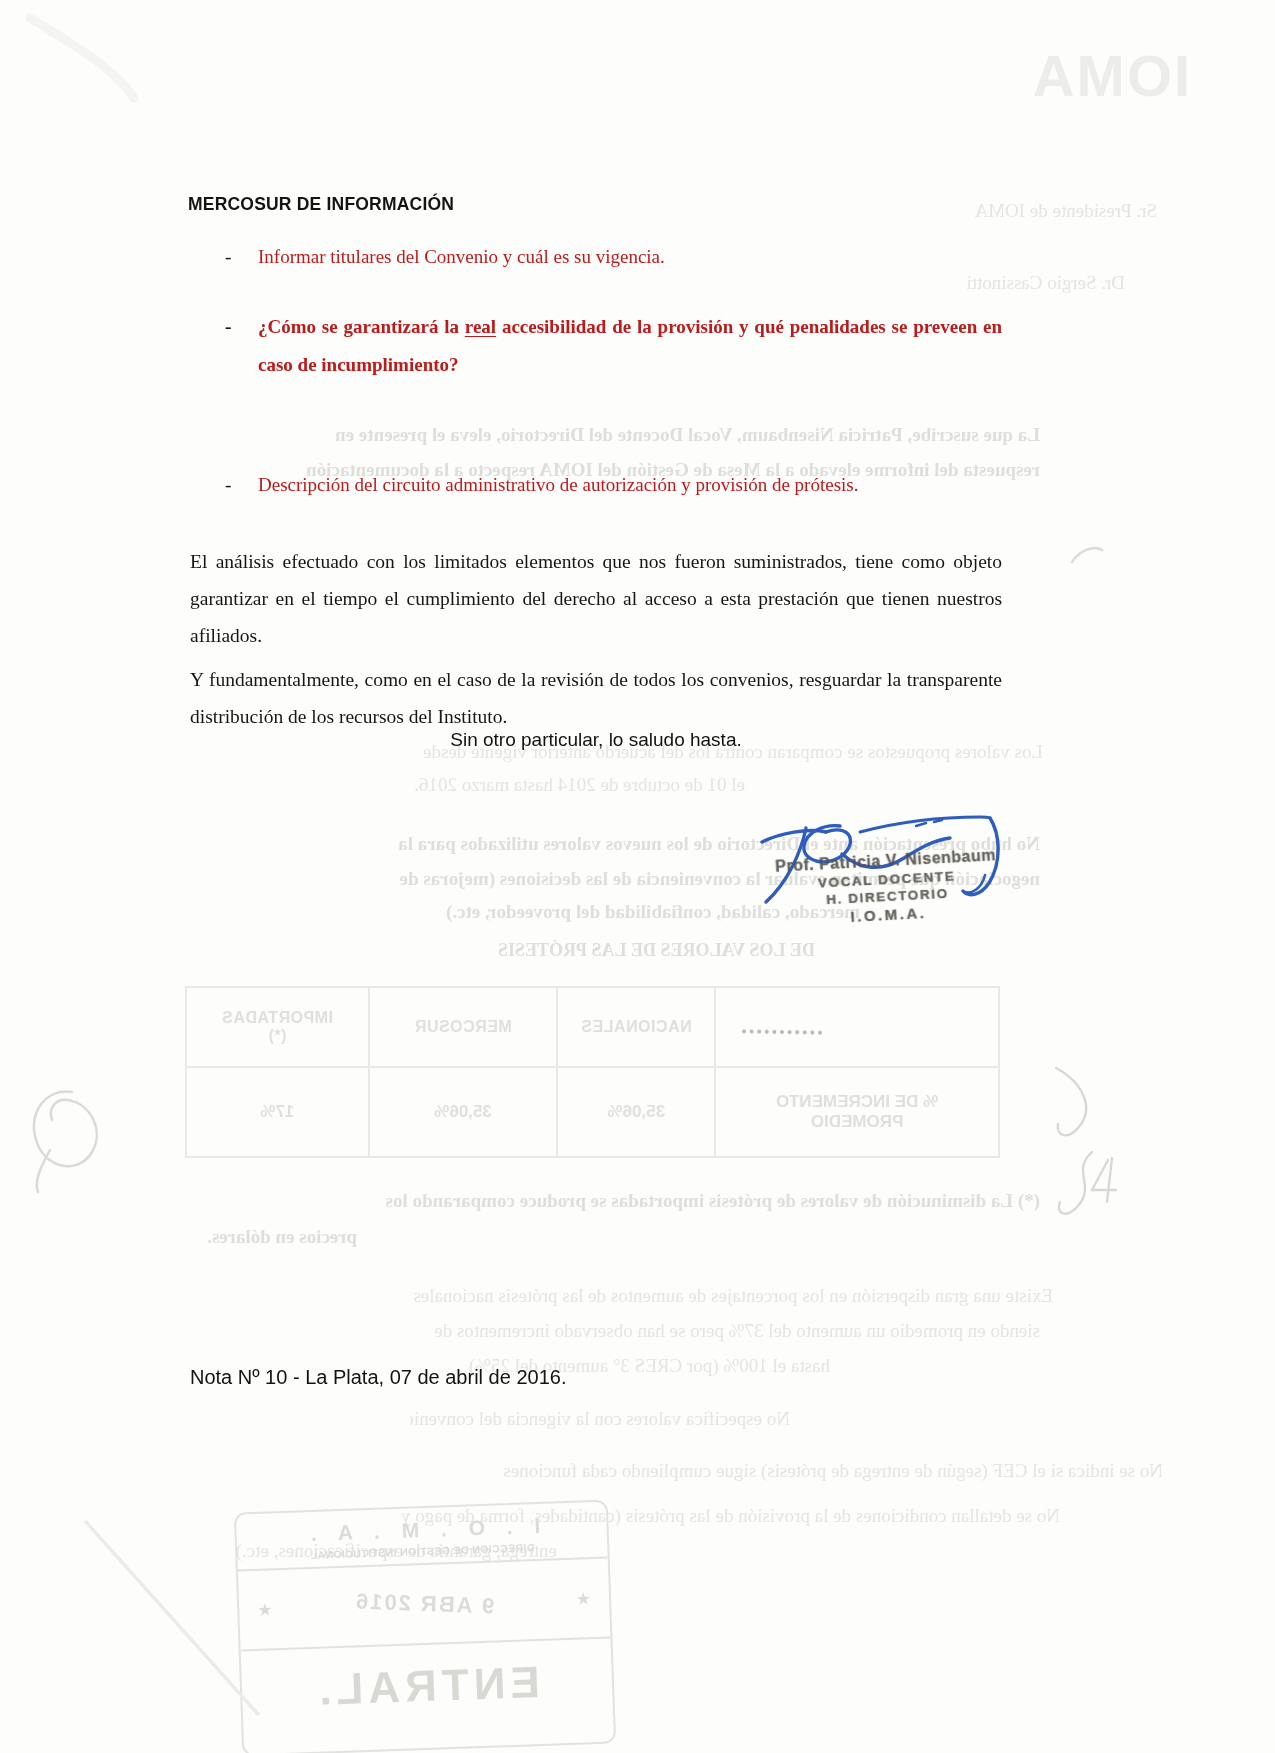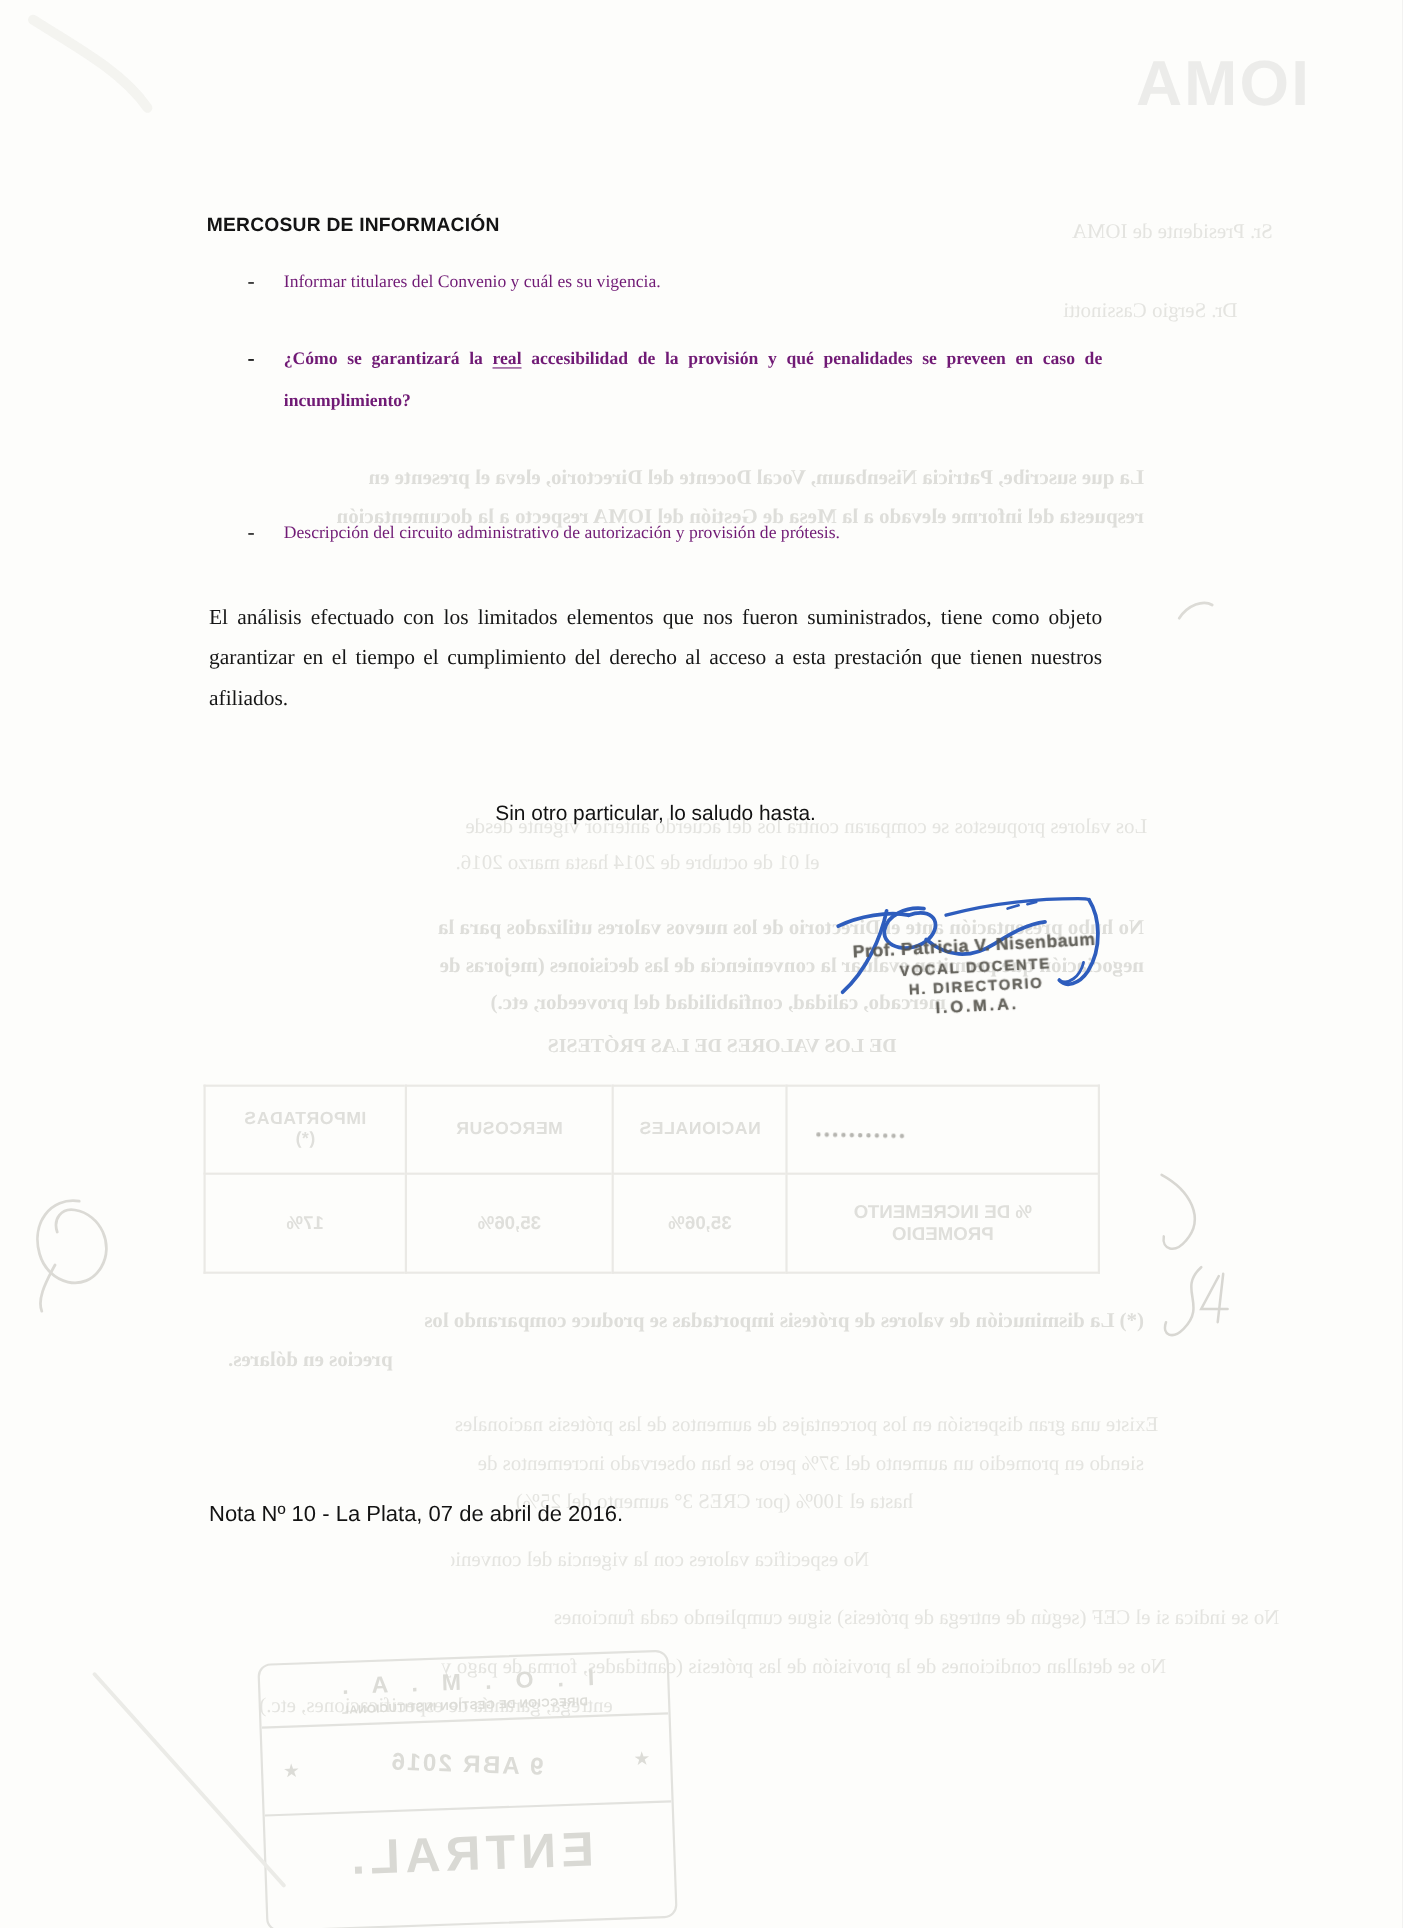--- a/index.html
+++ b/index.html
@@ -14,22 +14,22 @@
   }
   
   .abs{position:absolute;}
   .doc-heading{
     left:188px;top:194px;
     font-family:"Liberation Sans", sans-serif;
     font-weight:700;font-size:17.5px;letter-spacing:.2px;color:#141414;
   }
   .bullet{
     left:258px;width:744px;
-    font-size:16px;line-height:37px;
-    text-align:justify;color:#701a75;
+    font-size:19px;line-height:37px;
+    text-align:justify;color:#b91c1c;
   }
   .bullet::before{
     content:"-";
     position:absolute;left:-33px;top:0;
     font-size:19.5px;color:#141414;
   }
   .bullet.bold{font-weight:700;line-height:38px;margin-top:19px;}
   .bullet .u{text-decoration:underline;text-underline-offset:3px;}
   .para{
     left:190px;width:812px;
@@ -195,20 +195,21 @@
 
   <div class="abs bullet bold" style="top:289px">
     <span>¿Cómo se garantizará la </span><span class="u">real</span><span> accesibilidad de la provisión y qué penalidades se preveen en caso de incumplimiento?</span>
   </div>
 
 
   <div class="abs bullet" style="top:466px">Descripción del circuito administrativo de autorización y provisión de prótesis.</div>
 
   <div class="abs para" style="top:543px">El análisis efectuado con los limitados elementos que nos fueron suministrados, tiene como objeto garantizar en el tiempo el cumplimiento del derecho al acceso a esta prestación que tienen nuestros afiliados.</div>
 
+  <div class="abs para" style="top:661px">Y fundamentalmente, como en el caso de la revisión de todos los convenios, resguardar la transparente distribución de los recursos del Instituto.</div>
 
   <div class="abs closing" style="top:729px">Sin otro particular, lo saludo hasta.</div>
 
   <svg class="overlay" style="left:720px;top:788px" width="300" height="130" viewBox="0 0 300 130">
     <g stroke="#2e5dbd" stroke-width="3.4" fill="none" stroke-linecap="round" stroke-linejoin="round">
       <path d="M42,54 C60,45 88,40 106,44"></path>
       <path d="M86,40 C81,64 68,94 46,114"></path>
       <path d="M106,44 C128,36 138,52 124,66 C108,80 82,74 84,58 C86,44 104,36 120,38"></path>
       <path d="M122,66 C140,82 162,84 184,70 C200,60 214,52 230,50"></path>
       <path d="M140,44 C178,34 222,29 260,29 C264,29 268,29 270,30" stroke-width="3"></path>

